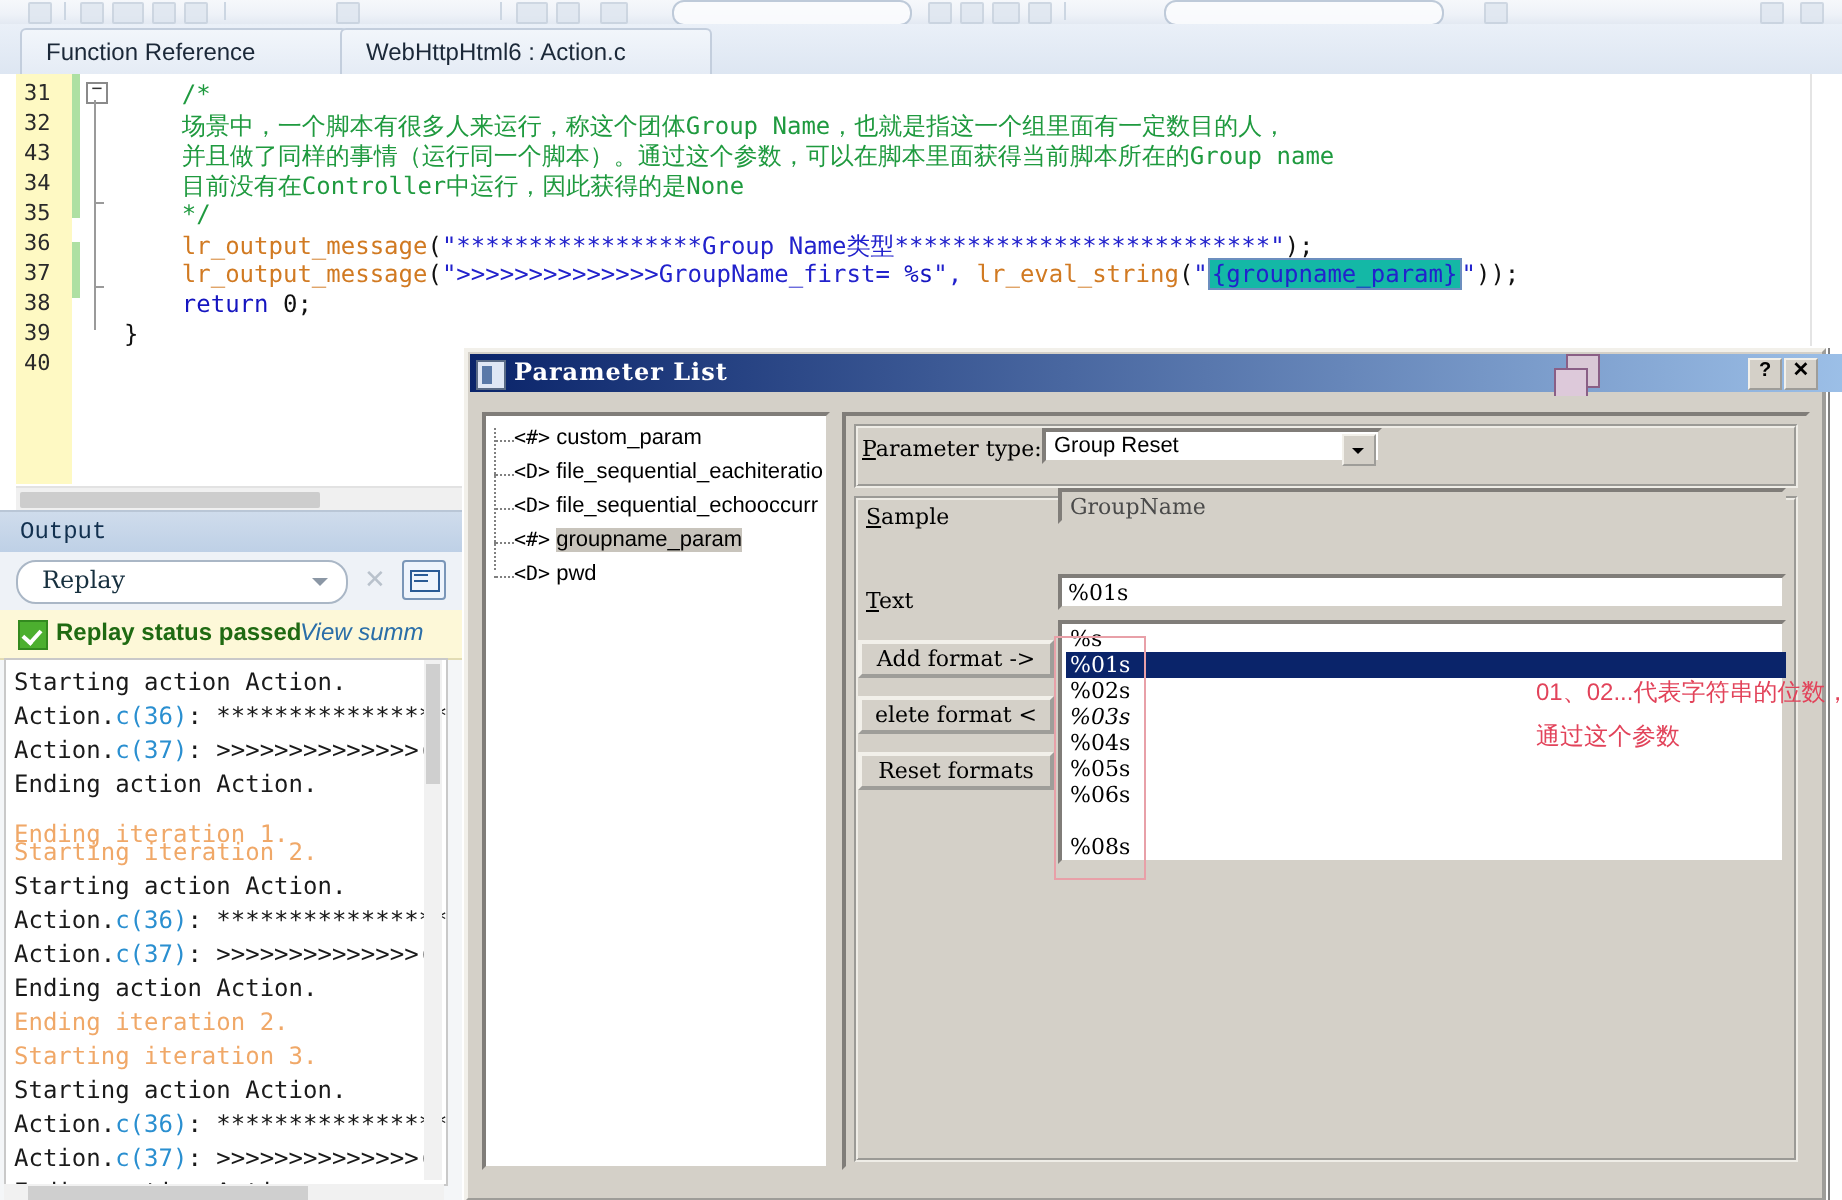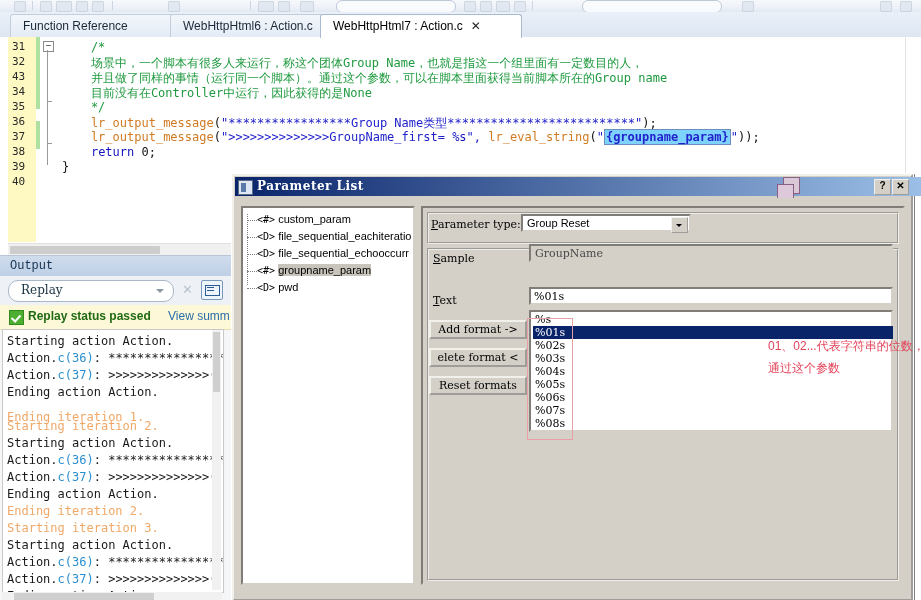--- a/index.html
+++ b/index.html
@@ -40,21 +40,21 @@
   #changebar .seg{position:absolute;left:0;width:4px;background:#aee0a2;}
   #foldcol{position:absolute;left:40px;top:0;width:22px;height:205px;background:#ffffff;}
   #code{position:absolute;left:62px;top:0;width:859px;height:205px;
     font-family:"DejaVu Sans Mono","Liberation Mono",monospace;font-size:12px;white-space:pre;}
   .cl{position:absolute;left:22px;white-space:pre;}
   .c-com{color:#1f9a3f;}
   .c-fn{color:#d17a22;}
   .c-str{color:#2222cc;}
   .c-kw{color:#1515c0;}
   .c-pun{color:#111;}
-  .param-box{border:1px solid #6c8ebf;background:#7dd3fc;padding:0 1px;font-weight:bold;}
+  .param-box{border:1px solid #6c8ebf;background:#14b8a6;padding:0 1px;}
 
   
   .fold{position:absolute;width:9px;height:9px;border:1px solid #8a8a8a;background:#fff;
         font-size:9px;line-height:7px;text-align:center;color:#333;
         font-family:"DejaVu Sans Mono",monospace;}
   .foldline{position:absolute;width:1px;background:#9a9a9a;}
   .foldtick{position:absolute;height:1px;background:#9a9a9a;width:5px;}
 
   
   #ed-hscroll{position:absolute;left:8px;top:243px;width:223px;height:11px;background:#f0f0f0;border-top:1px solid #e2e2e2;}
@@ -75,21 +75,21 @@
   #btn-clear{position:absolute;left:180px;top:6px;width:15px;height:15px;color:#b9c2cc;font-size:13px;text-align:center;line-height:15px;}
   #btn-send{position:absolute;left:201px;top:4px;width:20px;height:18px;background:#eef4fc;border:1px solid #7a96b8;border-radius:2px;}
   #btn-send .g{position:absolute;left:3px;top:4px;width:13px;height:9px;border:1px solid #2a5b96;}
   #btn-send .g2{position:absolute;left:5px;top:6px;width:7px;height:1px;background:#2a5b96;}
   #btn-send .g3{position:absolute;left:5px;top:9px;width:7px;height:1px;background:#2a5b96;}
 
   #status-bar{position:absolute;left:0;top:49px;width:232px;height:24px;background:#fdf8d8;border-bottom:1px solid #e2dcb4;}
   #status-chk{position:absolute;left:9px;top:5px;width:13px;height:13px;background:#4caf2f;border:1px solid #338a1f;}
   #status-chk:after{content:"";position:absolute;left:3px;top:2px;width:4px;height:7px;border:solid #fff;border-width:0 2px 2px 0;transform:rotate(42deg);}
   #status-txt{position:absolute;left:28px;top:4px;font-size:12px;color:#1f6a12;font-weight:bold;}
-  #status-link{position:absolute;left:168px;top:4px;font-size:12px;color:#2a6ea8;}
+  #status-link{position:absolute;left:150px;top:4px;font-size:12px;color:#2a6ea8;font-style:italic;}
 
   #out-log{position:absolute;left:2px;top:73px;width:220px;height:262px;background:#ffffff;
     border:1px solid #c9c9c9;overflow:hidden;
     font-family:"DejaVu Sans Mono","Liberation Mono",monospace;font-size:12px;}
   #out-log .lg{position:absolute;left:4px;white-space:pre;}
   .lg-b{color:#1a1a1a;}
   .lg-o{color:#f0a868;}
   .lg-c{color:#2a8fd0;}
   #out-vscroll{position:absolute;left:212px;top:74px;width:9px;height:260px;background:#f1f1f1;}
   #out-vthumb{position:absolute;left:213px;top:76px;width:7px;height:60px;background:#cfcfcf;}
@@ -192,21 +192,20 @@
   <div class="tb-sep" style="left:532px;"></div>
   <div class="tb-pill" style="left:582px;width:138px;"></div>
   <div class="tb-ico" style="left:742px;width:10px;"></div>
   <div class="tb-ico" style="left:880px;width:10px;"></div>
   <div class="tb-ico" style="left:900px;width:10px;"></div>
 </div>
 
 <div id="tabstrip">
     <div class="tab" style="left: 10px; width: 138px;"><span>Function Reference</span></div>
     <div class="tab" style="left: 170px; width: 160px;"><span>WebHttpHtml6 : Action.c</span></div>
-    <div class="tab active" style="left: 320px; width: 176px;"><span>WebHttpHtml7 : Action.c</span><span class="tab-close">✕</span></div>
   </div>
 
 <div id="editor">
   <div id="ed-left"></div>
   <div id="gutter">
       <div class="ln" style="top: 3px;">31</div>
       <div class="ln" style="top: 18px;">32</div>
       <div class="ln" style="top: 33px;">43</div>
       <div class="ln" style="top: 48px;">34</div>
       <div class="ln" style="top: 63px;">35</div>
@@ -340,25 +339,24 @@
       <div id="btnwrap">
           <div class="dbtn" style="top: 112px;">Add format  -&gt;</div>
           <div class="dbtn" style="top: 140px;">elete format  &lt;</div>
           <div class="dbtn" style="top: 168px;">Reset formats</div>
         </div>
 
       <div id="fmtlist">
           <div class="fitem" style="top: 1px;">%s</div>
           <div class="fitem sel" style="top: 14px;">%01s</div>
           <div class="fitem" style="top: 27px;">%02s</div>
-          <div class="fitem" style="top: 40px;">%03s</div>
+          <div class="fitem" style="top: 40px; font-style: italic;">%03s</div>
           <div class="fitem" style="top: 53px;">%04s</div>
           <div class="fitem" style="top: 66px;">%05s</div>
           <div class="fitem" style="top: 79px;">%06s</div>
-          <div class="fitem" style="top: 92px;">%07s</div>
           <div class="fitem" style="top: 105px;">%08s</div>
         </div>
       <div id="redbox"></div>
 
       <div class="note" style="left:345px;top:130px;">01、02...代表字符串的位数，</div>
       <div class="note" style="left:345px;top:152px;">通过这个参数</div>
     </div>
   </div>
 </div>
 

